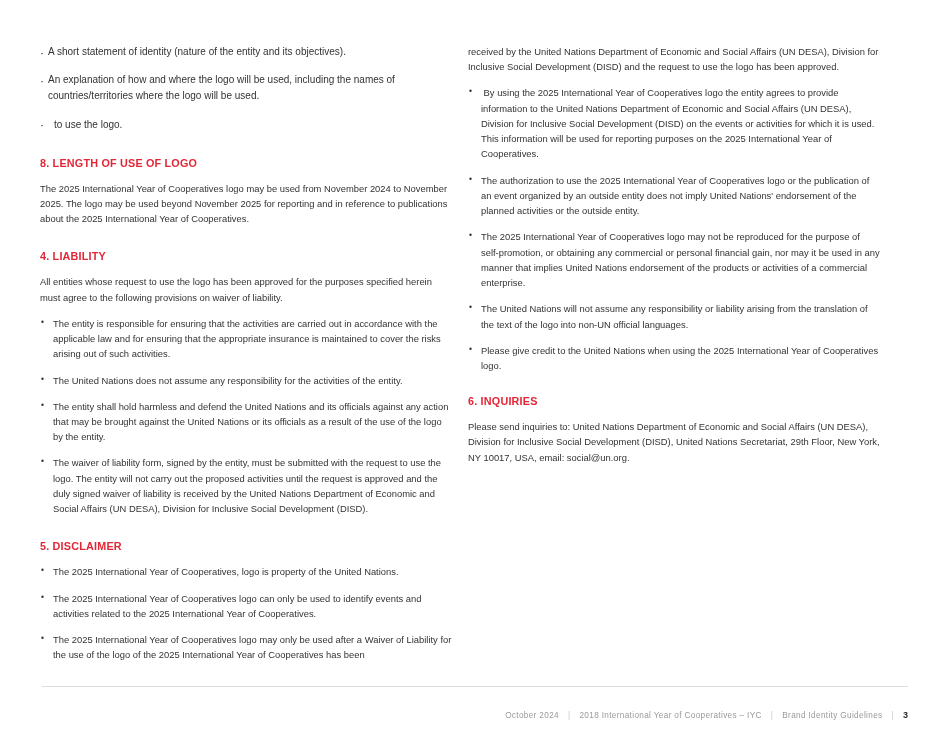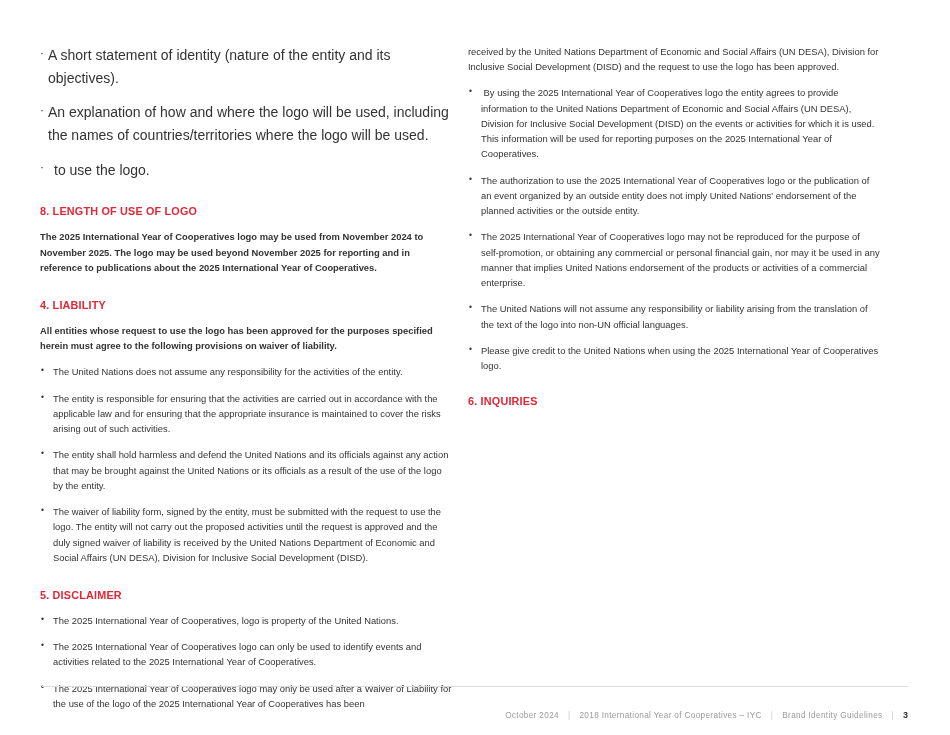--- a/index.html
+++ b/index.html
@@ -50,30 +50,30 @@
   .sh-spacer-top-s { margin-top: 22px; }
 
   
   .para {
     font-size: 9.4px;
     line-height: 1.62;
     margin: 0;
     padding: 0;
     color: #333333;
   }
-  .para-after-heading { margin-top: 11px; font-weight: bold; }
+  .para-after-heading { margin-top: 11px; }
 
   
   .dotlist {
     list-style: none;
     margin: 0;
     padding: 0;
   }
   .dotlist > li {
-    font-size: 14px;
+    font-size: 10px;
     line-height: 1.62;
     color: #333333;
     position: relative;
     padding-left: 8px;
     margin-bottom: 12px;
   }
   .dotlist > li:last-child { margin-bottom: 0; }
   .dotlist > li::before {
     content: "\00B7";
     position: absolute;
@@ -167,22 +167,22 @@
         </li>
       </ul>
 
       <h2 class="section-heading sh-spacer-top">8. LENGTH OF USE OF LOGO</h2>
       <p class="para para-after-heading">The 2025 International Year of Cooperatives logo may be used from November 2024 to November 2025. The logo may be used beyond November 2025 for reporting and in reference to publications about the 2025 International Year of Cooperatives.</p>
 
       <h2 class="section-heading sh-spacer-top">4. LIABILITY</h2>
       <p class="para para-after-heading">All entities whose request to use the logo has been approved for the purposes specified herein must agree to the following provisions on waiver of liability.</p>
 
       <ul class="bullets bullets-spacer-top">
+        <li><span>The entity is responsible for ensuring that the activities are carried out in accordance with the applicable law and for ensuring that the appropriate insurance is maintained to cover the risks arising out of such activities.</span></li>
         <li><span>The United Nations does not assume any responsibility for the activities of the entity.</span></li>
-        <li><span>The entity is responsible for ensuring that the activities are carried out in accordance with the applicable law and for ensuring that the appropriate insurance is maintained to cover the risks arising out of such activities.</span></li>
         <li><span>The entity shall hold harmless and defend the United Nations and its officials against any action that may be brought against the United Nations or its officials as a result of the use of the logo by the entity.</span></li>
         <li><span>The waiver of liability form, signed by the entity, must be submitted with the request to use the logo. The entity will not carry out the proposed activities until the request is approved and the duly signed waiver of liability is received by the United Nations Department of Economic and Social Affairs (UN DESA), Division for Inclusive Social Development (DISD).</span></li>
       </ul>
 
       <h2 class="section-heading sh-spacer-top">5. DISCLAIMER</h2>
 
       <ul class="bullets bullets-spacer-top">
         <li><span>The 2025 International Year of Cooperatives, logo is property of the United Nations.</span></li>
         <li><span>The 2025 International Year of Cooperatives logo can only be used to identify events and activities related to the 2025 International Year of Cooperatives.</span></li>
         <li><span>The 2025 International Year of Cooperatives logo may only be used after a Waiver of Liability for the use of the logo of the 2025 International Year of Cooperatives has been</span></li>
@@ -196,20 +196,21 @@
 
       <ul class="bullets bullets-spacer-top">
         <li><span class="lead-space"> By using the 2025 International Year of Cooperatives logo the entity agrees to provide information to the United Nations Department of Economic and Social Affairs (UN DESA), Division for Inclusive Social Development (DISD) on the events or activities for which it is used. This information will be used for reporting purposes on the 2025 International Year of Cooperatives.</span></li>
         <li><span>The authorization to use the 2025 International Year of Cooperatives logo or the publication of an event organized by an outside entity does not imply United Nations' endorsement of the planned activities or the outside entity.</span></li>
         <li><span>The 2025 International Year of Cooperatives logo may not be reproduced for the purpose of self-promotion, or obtaining any commercial or personal financial gain, nor may it be used in any manner that implies United Nations endorsement of the products or activities of a commercial enterprise.</span></li>
         <li><span>The United Nations will not assume any responsibility or liability arising from the translation of the text of the logo into non-UN official languages.</span></li>
         <li><span>Please give credit to the United Nations when using the 2025 International Year of Cooperatives logo.</span></li>
       </ul>
 
       <h2 class="section-heading sh-spacer-top-s">6. INQUIRIES</h2>
+      <p class="para para-after-heading">Please send inquiries to: United Nations Department of Economic and Social Affairs (UN DESA), Division for Inclusive Social Development (DISD), United Nations Secretariat, 29th Floor, New York, NY 10017, USA, email: social@un.org.</p>
 
     </div>
 
   </div>
 
   <div class="footer-rule"></div>
 
   <div class="footer">
     <span>October 2024</span>
     <span class="sep">|</span>

